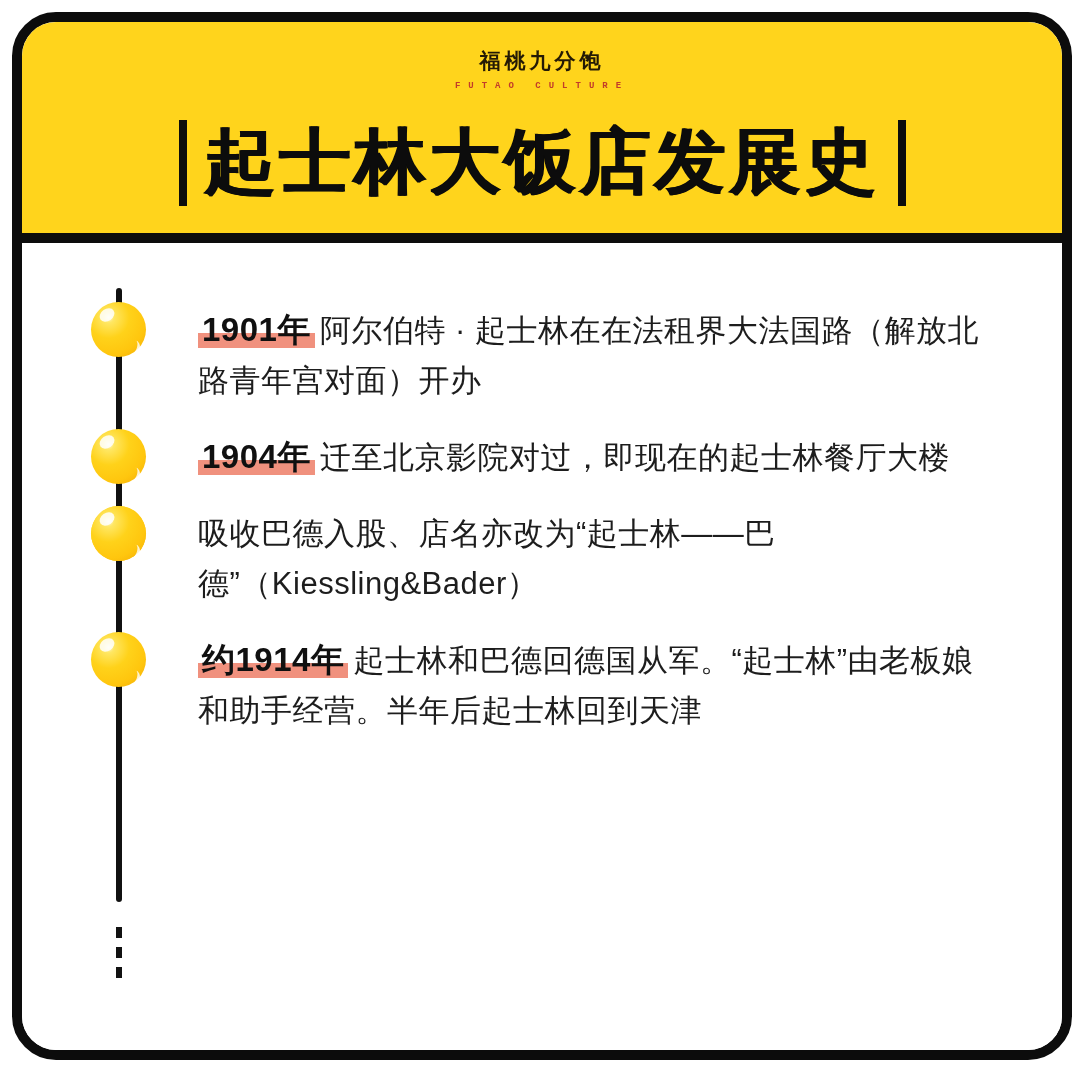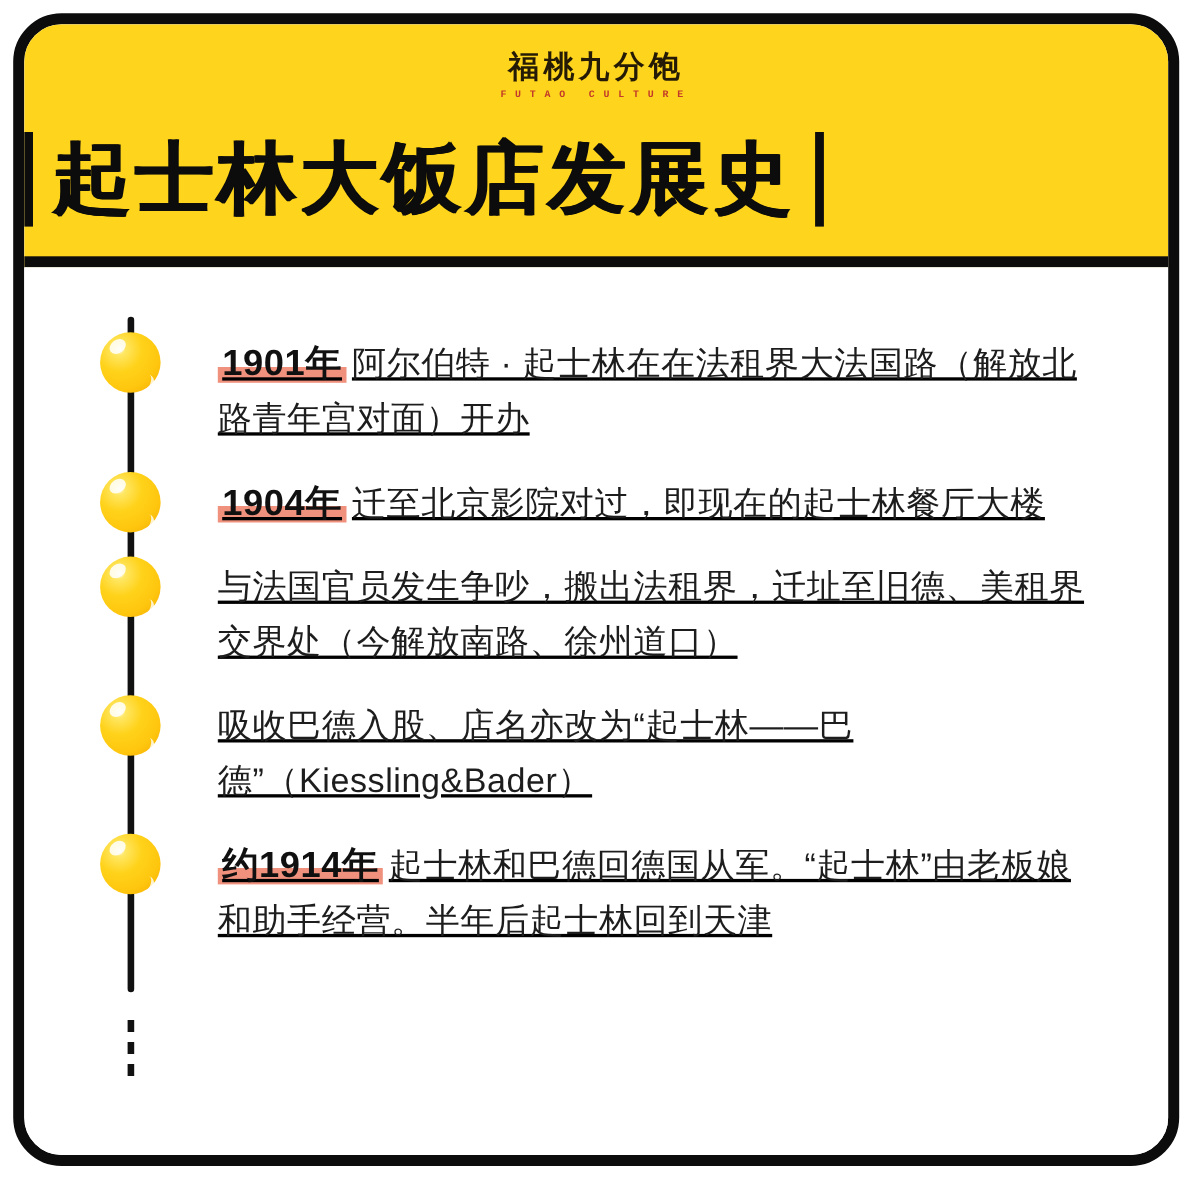--- a/index.html
+++ b/index.html
@@ -25,37 +25,38 @@
   
   .header {
     background: #ffd41c;
     height: 211px;
     flex: 0 0 211px;
     border-bottom: 10px solid #0c0c0c;
     text-align: center;
   }
   .logo { padding-top: 22px; }
   .logo-main {
-    font-size: 28px;
+    font-size: 21px;
     font-weight: 800;
     letter-spacing: 4px;
     color: #241a05;
     line-height: 34px;
   }
   .logo-sub {
     font-size: 9px;
     font-weight: 700;
     letter-spacing: 8px;
     color: #c23b2a;
     margin-top: 3px;
     font-family: Liberation Mono, monospace;
   }
   .title-row {
     display: flex;
     align-items: center;
+    justify-content: center;
     gap: 18px;
     margin-top: 24px;
   }
   .title-bar {
     width: 8px;
     height: 86px;
     background: #0c0c0c;
   }
   .title {
     font-size: 71px;
@@ -65,21 +66,20 @@
     white-space: nowrap;
     text-shadow: 1px 0 #0c0c0c, -1px 0 #0c0c0c;
   }
   
   .body {
     position: relative;
     background: #ffffff;
     flex: 1;
     padding: 62px 40px 0 176px;
     box-sizing: border-box;
-    text-decoration: underline;
   }
   .rail-solid {
     position: absolute;
     left: 94px;
     top: 45px;
     width: 6px;
     height: 614px;
     background: #111111;
     border-radius: 3px;
   }
@@ -165,21 +165,20 @@
       <span class="year">1901年</span><span>阿尔伯特 · 起士林在在法租界大法国路（解放北路青年宫对面）开办</span>
     </div>
 
     <div class="entry">
       <span class="dot"></span>
       <span class="year">1904年</span><span>迁至北京影院对过，即现在的起士林餐厅大楼</span>
     </div>
 
     <div class="entry">
       <span class="dot"></span>
-      <span>与法国官员发生争吵，搬出法租界，迁址至旧德、美租界交界处（今解放南路、徐州道口）</span>
     </div>
 
     <div class="entry">
       <span class="dot"></span>
       <span>吸收巴德入股、店名亦改为“起士林——巴德”（Kiessling&amp;Bader）</span>
     </div>
 
     <div class="entry">
       <span class="dot"></span>
       <span class="year">约1914年</span><span>起士林和巴德回德国从军。“起士林”由老板娘和助手经营。半年后起士林回到天津</span>

